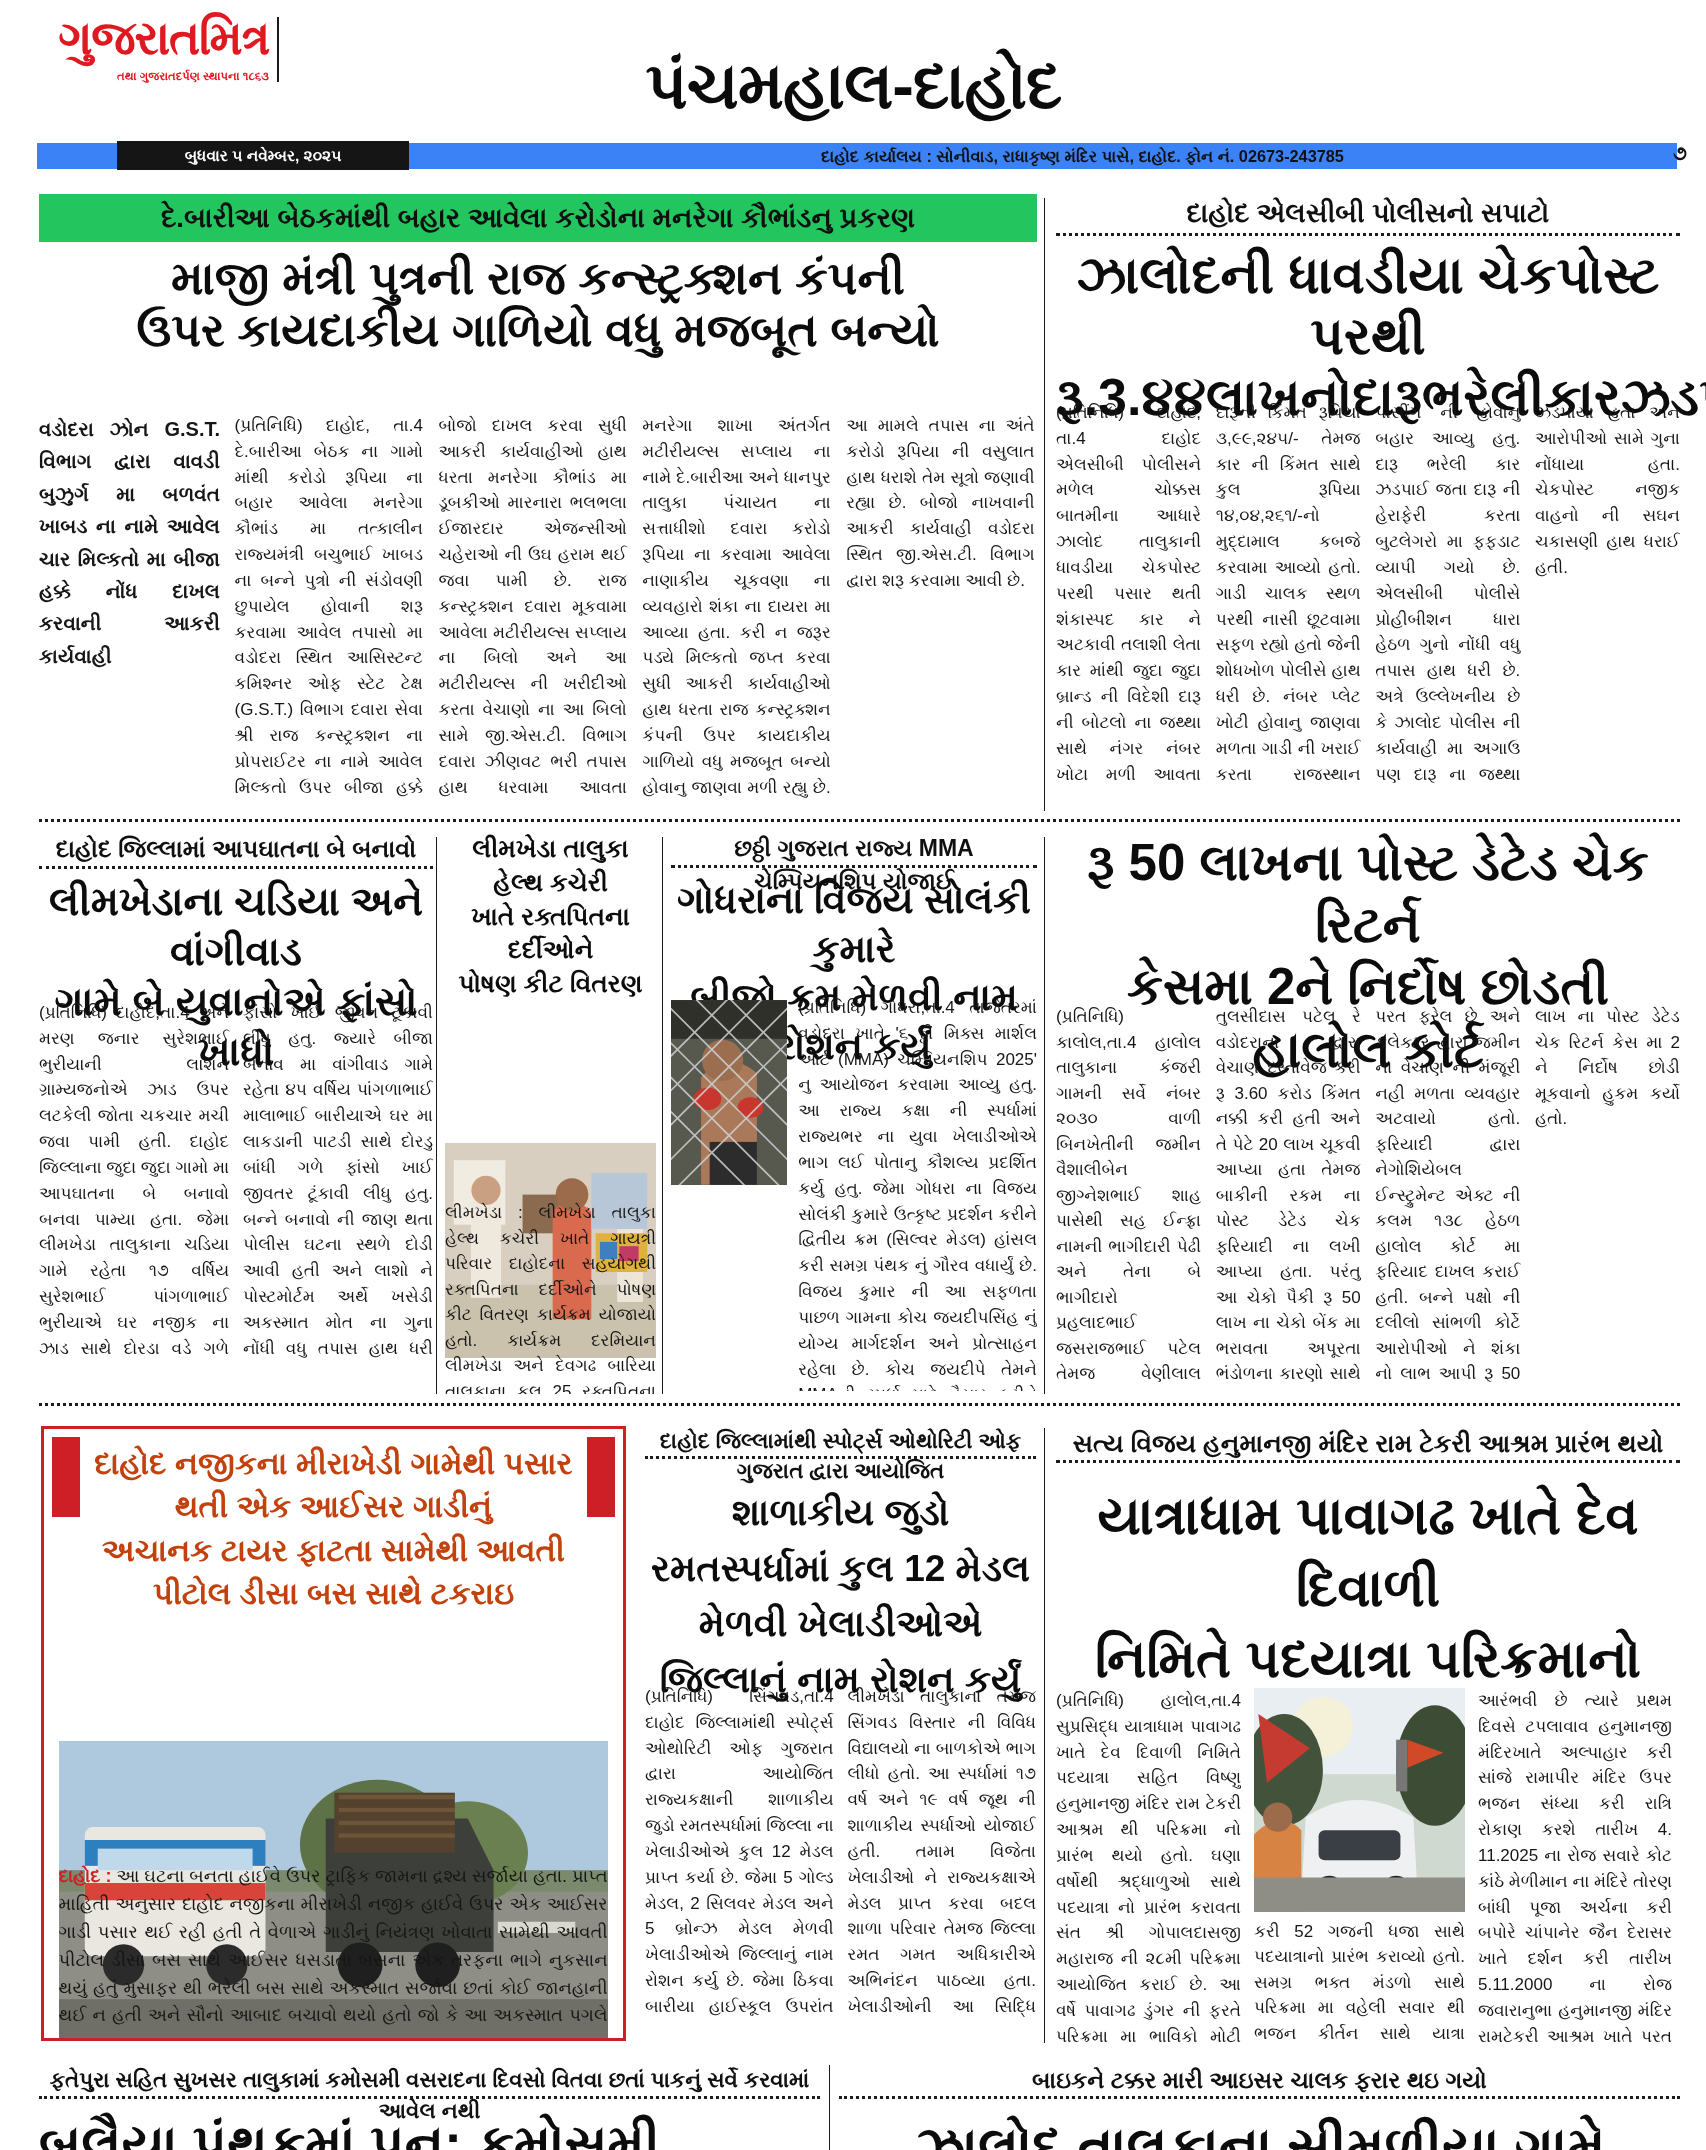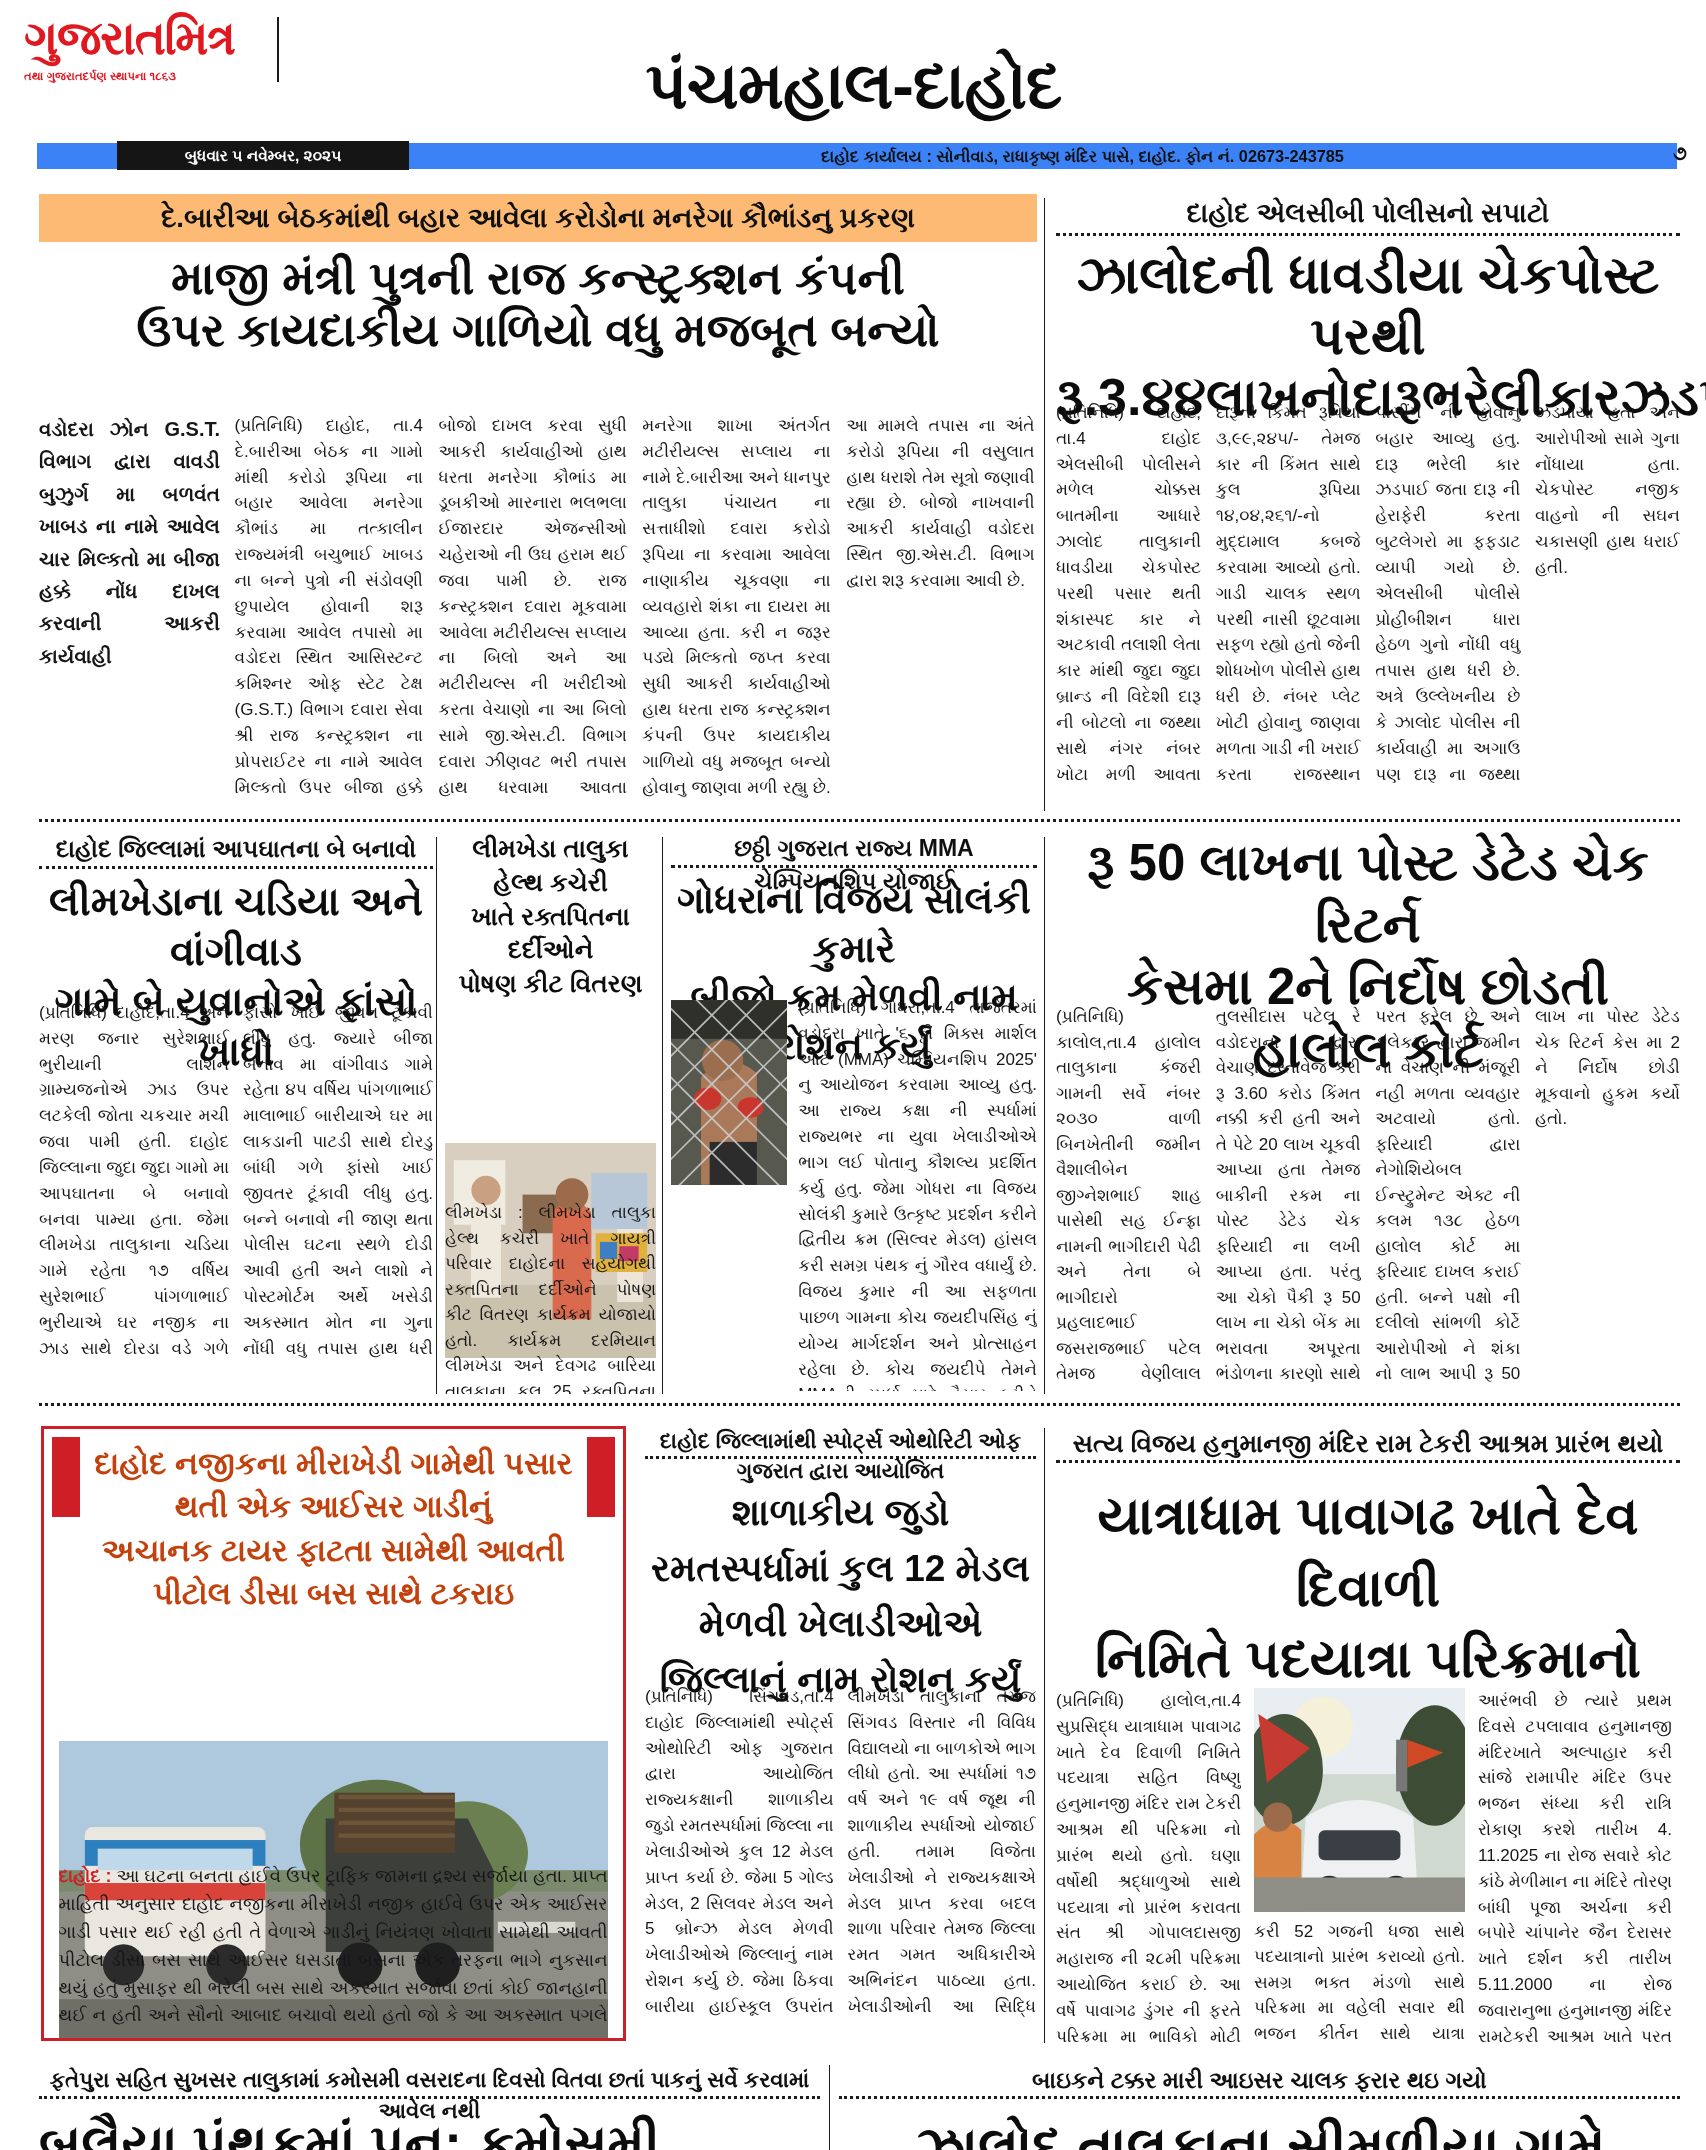--- a/index.html
+++ b/index.html
@@ -14,36 +14,36 @@
   .photo{overflow:hidden;position:relative;background:#9aa0a6;}
   .colcut{column-fill:auto;}
   .lead-col{font-weight:bold;}
 </style>
 </head>
 <body>
 
 <div id="page">
 
   <div class="abs" style="left:0;top:0;width:1707px;height:138px;">
-    <div class="abs" style="left:24px;top:13px;width:245px;height:77px;text-align:left;">
+    <div class="abs" style="left:24px;top:13px;width:245px;height:77px;text-align:right;">
       <div style="font-size:47px;font-weight:bold;color:#e01820;line-height:1.05;letter-spacing:-1.3px;">ગુજરાતમિત્ર</div>
       <div style="font-size:11.6px;font-weight:bold;color:#e01820;margin-top:7px;">તથા ગુજરાતદર્પણ સ્થાપના ૧૮૬૩</div>
     </div>
     <div class="abs vrule" style="left:277px;top:17px;height:65px;width:1.7px;"></div>
     <div class="abs" style="left:301px;top:7.7px;width:1105px;text-align:center;font-size:65px;font-weight:bold;color:#0b0b0b;letter-spacing:-0.9px;margin-top:40px;">પંચમહાલ-દાહોદ</div>
   </div>
 
   <div class="abs" style="left:37px;top:143px;width:1640px;height:26px;background:#3b82f6;">
     <div class="abs" style="left:80px;top:-1.7px;width:292px;height:29px;background:#151515;color:#ffffff;font-size:15.5px;font-weight:bold;text-align:center;line-height:29px;">બુધવાર ૫ નવેમ્બર, ૨૦૨૫</div>
     <div class="abs" style="left:594px;top:0;width:903px;height:26px;font-size:16.3px;font-weight:bold;color:#111;text-align:center;line-height:26px;">દાહોદ કાર્યાલય : સોનીવાડ, રાધાકૃષ્ણ મંદિર પાસે, દાહોદ. ફોન નં. 02673-243785</div>
   </div>
   <div class="abs" style="left:1673px;top:142px;width:26px;font-size:20px;font-weight:bold;color:#111;">૭</div>
 
   <div class="abs" style="left:39px;top:194px;width:998px;height:619px;">
-    <div class="kicker" style="background:#fdba74;height:48px;line-height:48px;font-size:27.5px;">દે.બારીઆ બેઠકમાંથી બહાર આવેલા કરોડોના મનરેગા કૌભાંડનુ પ્રકરણ</div>
+    <div class="kicker" style="background:#22c55e;height:48px;line-height:48px;font-size:27.5px;">દે.બારીઆ બેઠકમાંથી બહાર આવેલા કરોડોના મનરેગા કૌભાંડનુ પ્રકરણ</div>
     <div class="headline" style="margin-top:11px;font-size:46px;line-height:1.13;">માજી મંત્રી પુત્રની રાજ કન્સ્ટ્રક્શન કંપની
 ઉપર કાયદાકીય ગાળિયો વધુ મજબૂત બન્યો</div>
     <div class="abs" style="left:0;top:219px;width:998px;height:400px;display:flex;gap:14.6px;">
       <div class="body-txt lead-col" style="width:181px;height:400px;font-size:20px;line-height:1.62;">વડોદરા ઝોન G.S.T. વિભાગ દ્વારા વાવડી બુઝુર્ગ મા બળવંત ખાબડ ના નામે આવેલ ચાર મિલ્કતો મા બીજા હક્કે નોંધ દાખલ કરવાની આકરી કાર્યવાહી</div>
       <div class="body-txt colcut" style="width:800px;height:400px;column-count:4;column-gap:15.5px;font-size:17px;line-height:1.52;">(પ્રતિનિધિ) દાહોદ, તા.4  દે.બારીઆ બેઠક ના ગામો માંથી કરોડો રૂપિયા ના બહાર આવેલા મનરેગા કૌભાંડ મા તત્કાલીન રાજ્યમંત્રી બચુભાઈ ખાબડ ના બન્ને પુત્રો ની સંડોવણી છુપાયેલ હોવાની શરૂ કરવામા આવેલ તપાસો મા વડોદરા સ્થિત આસિસ્ટન્ટ કમિશ્નર ઓફ સ્ટેટ ટેક્ષ (G.S.T.) વિભાગ દવારા સેવા શ્રી રાજ કન્સ્ટ્રક્શન ના પ્રોપરાઈટર ના નામે આવેલ મિલ્કતો ઉપર બીજા હક્કે બોજો દાખલ કરવા સુધી આકરી કાર્યવાહીઓ હાથ ધરતા મનરેગા કૌભાંડ મા ડૂબકીઓ મારનારા ભલભલા ઈજારદાર એજન્સીઓ ચહેરાઓ ની ઉઘ હરામ થઈ જવા પામી છે. રાજ કન્સ્ટ્રક્શન દવારા મૂકવામા આવેલા મટીરીયલ્સ સપ્લાય ના બિલો અને આ મટીરીયલ્સ ની ખરીદીઓ કરતા વેચાણો ના આ બિલો સામે જી.એસ.ટી. વિભાગ દવારા ઝીણવટ ભરી તપાસ હાથ ધરવામા આવતા મનરેગા શાખા અંતર્ગત મટીરીયલ્સ સપ્લાય ના નામે દે.બારીઆ અને ધાનપુર તાલુકા પંચાયત ના સત્તાધીશો દવારા કરોડો રૂપિયા ના કરવામા આવેલા નાણાકીય ચૂકવણા ના વ્યવહારો શંકા ના દાયરા મા આવ્યા હતા. કરી ન જરૂર પડ્યે મિલ્કતો જપ્ત કરવા સુધી આકરી કાર્યવાહીઓ હાથ ધરતા રાજ કન્સ્ટ્રક્શન કંપની ઉપર કાયદાકીય ગાળિયો વધુ મજબૂત બન્યો હોવાનુ જાણવા મળી રહ્યુ છે. આ મામલે તપાસ ના અંતે કરોડો રૂપિયા ની વસુલાત હાથ ધરાશે તેમ સૂત્રો જણાવી રહ્યા છે. બોજો નાખવાની આકરી કાર્યવાહી વડોદરા સ્થિત જી.એસ.ટી. વિભાગ દ્વારા શરૂ કરવામા આવી છે.</div>
     </div>
   </div>
   <div class="abs vrule" style="left:1044px;top:198px;height:613px;"></div>
 
   <div class="abs" style="left:1056px;top:194px;width:624px;height:619px;">

